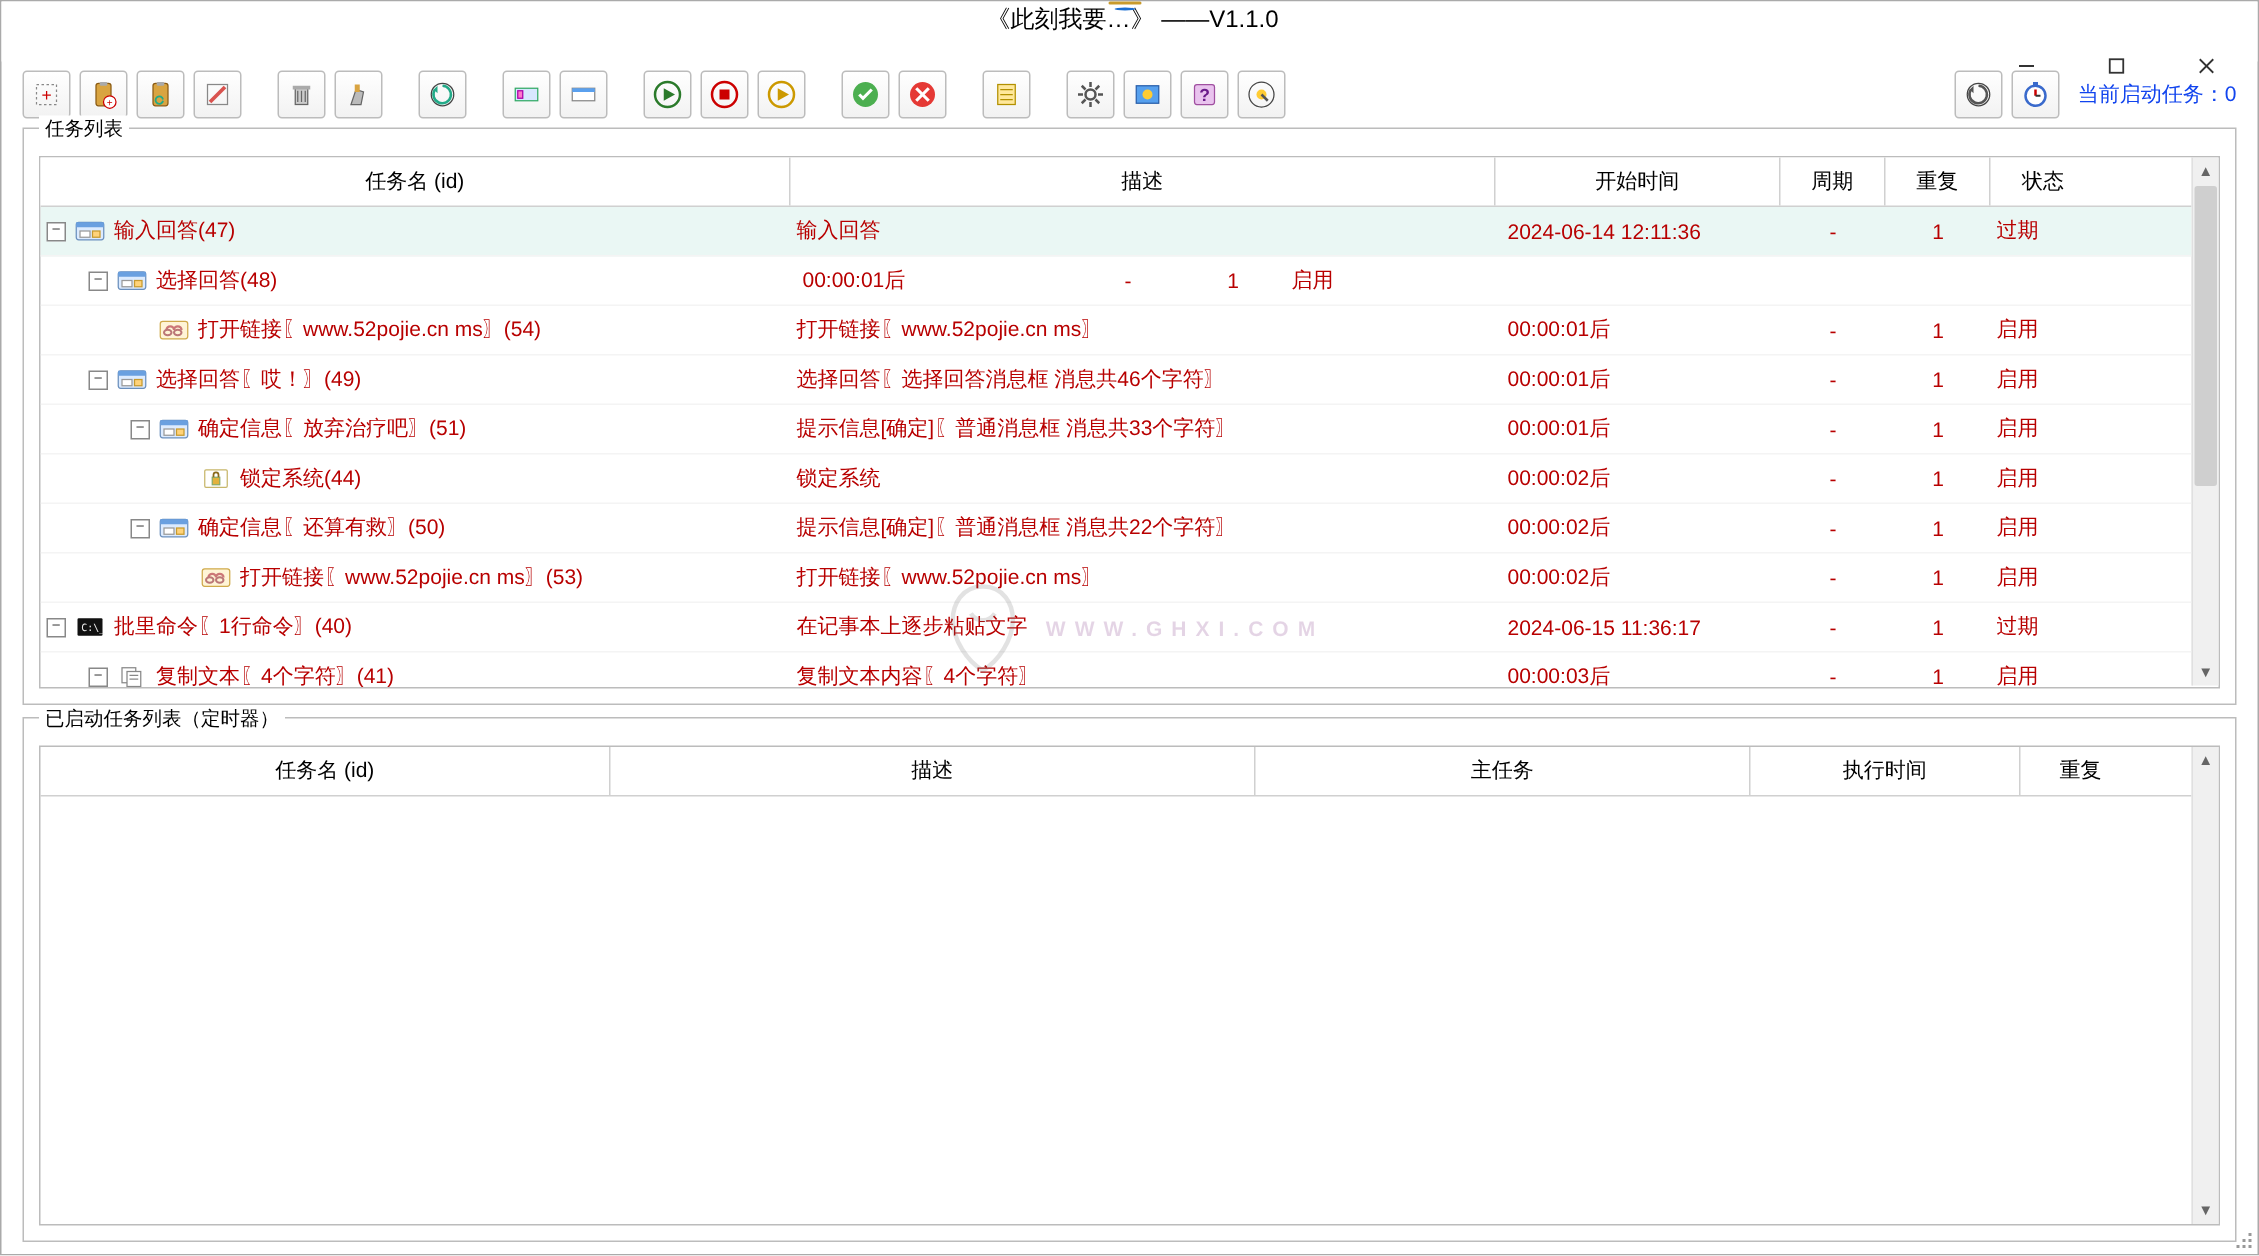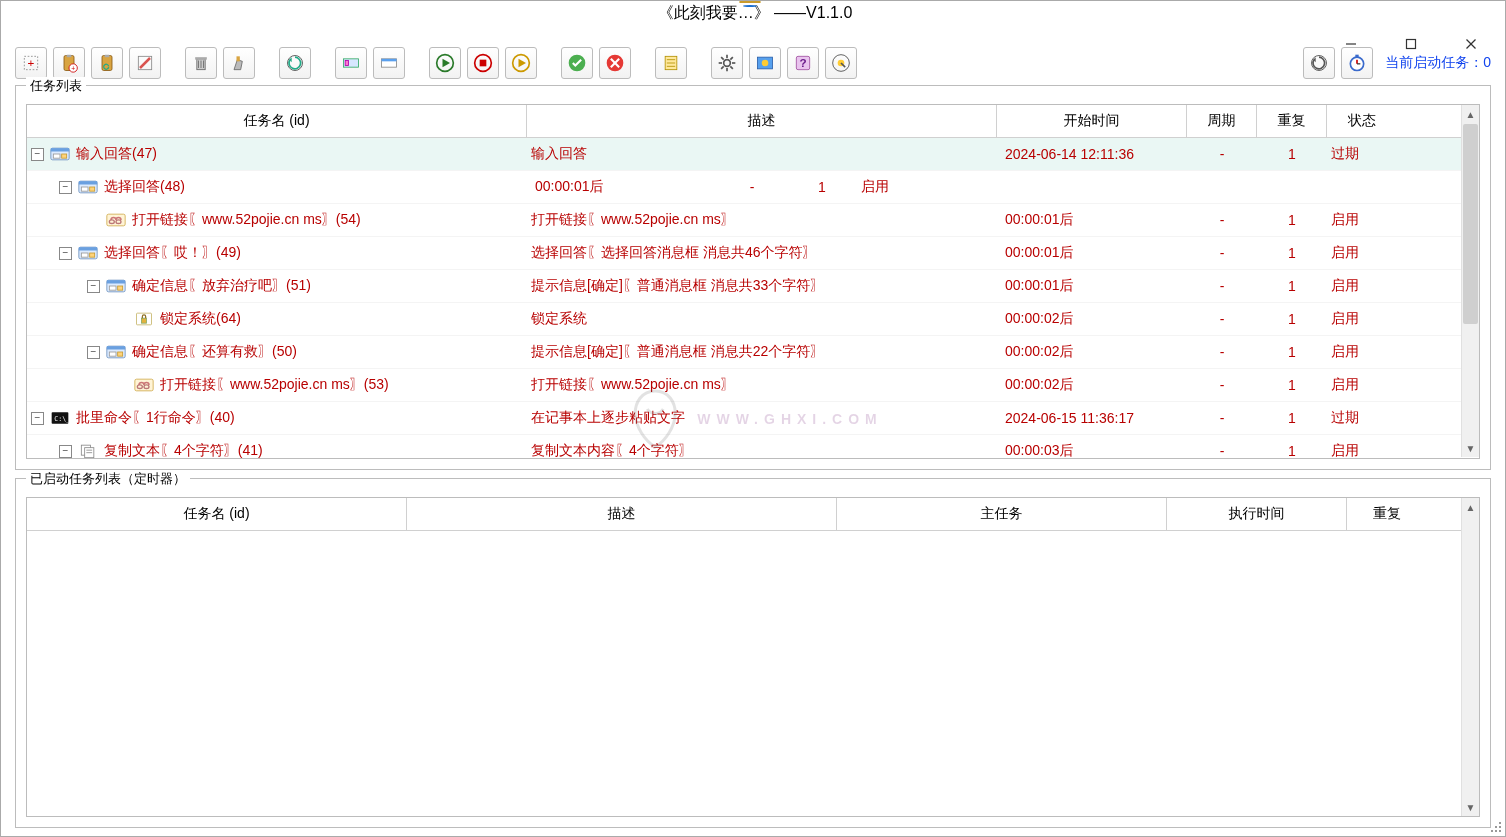--- a/index.html
+++ b/index.html
@@ -595,21 +595,21 @@
                     <span class="indent-sp"></span>
                     <span class="indent-sp"></span>
                     <span class="toggle-ph"></span>
                     <span class="row-icon">
                       <svg viewBox="0 0 24 18">
                         <rect x="3" y="2" width="18" height="14" rx="1" fill="#fff" stroke="#c7b66a"></rect>
                         <rect x="9" y="8" width="6" height="6" fill="#e3b23c" stroke="#8a6"></rect>
                         <path d="M10 8 v-2 a2 2 0 0 1 4 0 v2" fill="none" stroke="#8a6a1b" stroke-width="1.4"></path>
                       </svg>
                     </span>
-                    <span>锁定系统(64)</span>
+                    <span>锁定系统(44)</span>
                   </div>
                   <div class="cell c-desc">锁定系统</div>
                   <div class="cell c-start">00:00:02后</div>
                   <div class="cell c-cycle">-</div>
                   <div class="cell c-repeat">1</div>
                   <div class="cell c-status">启用</div>
                 </div>
                 <div class="row">
                   <div class="cell c-name">
                     <span class="indent-sp"></span>

